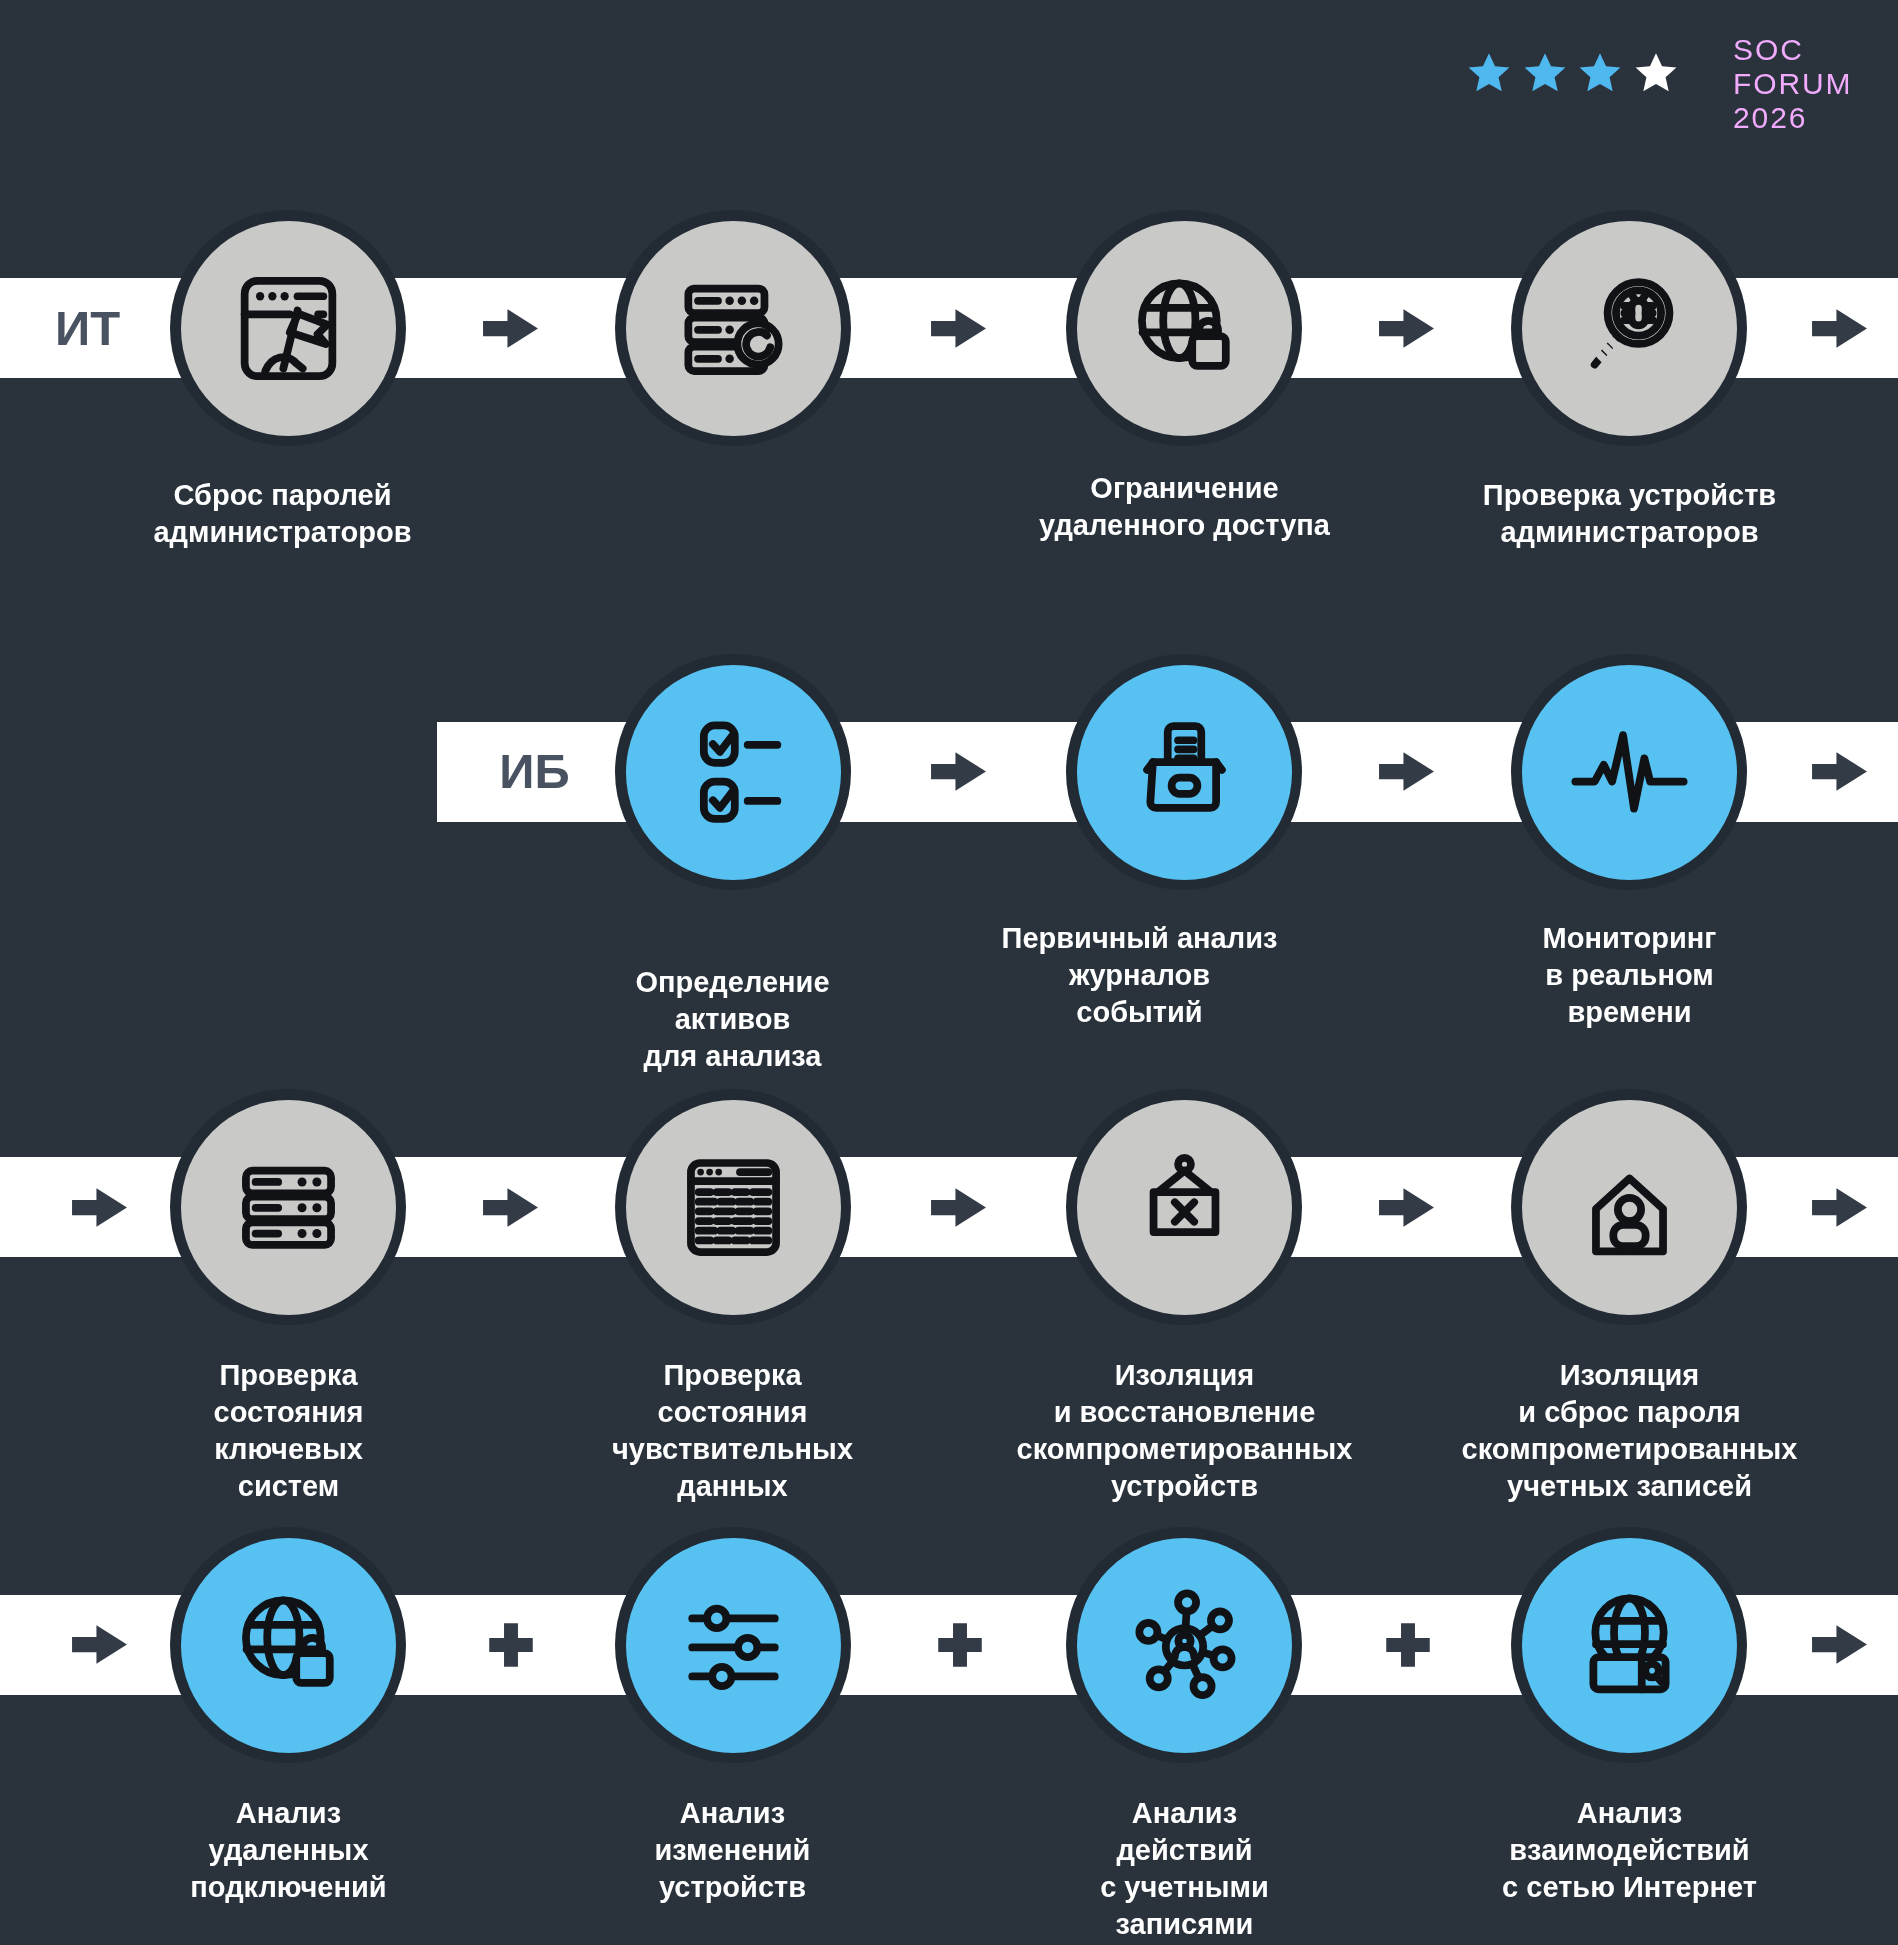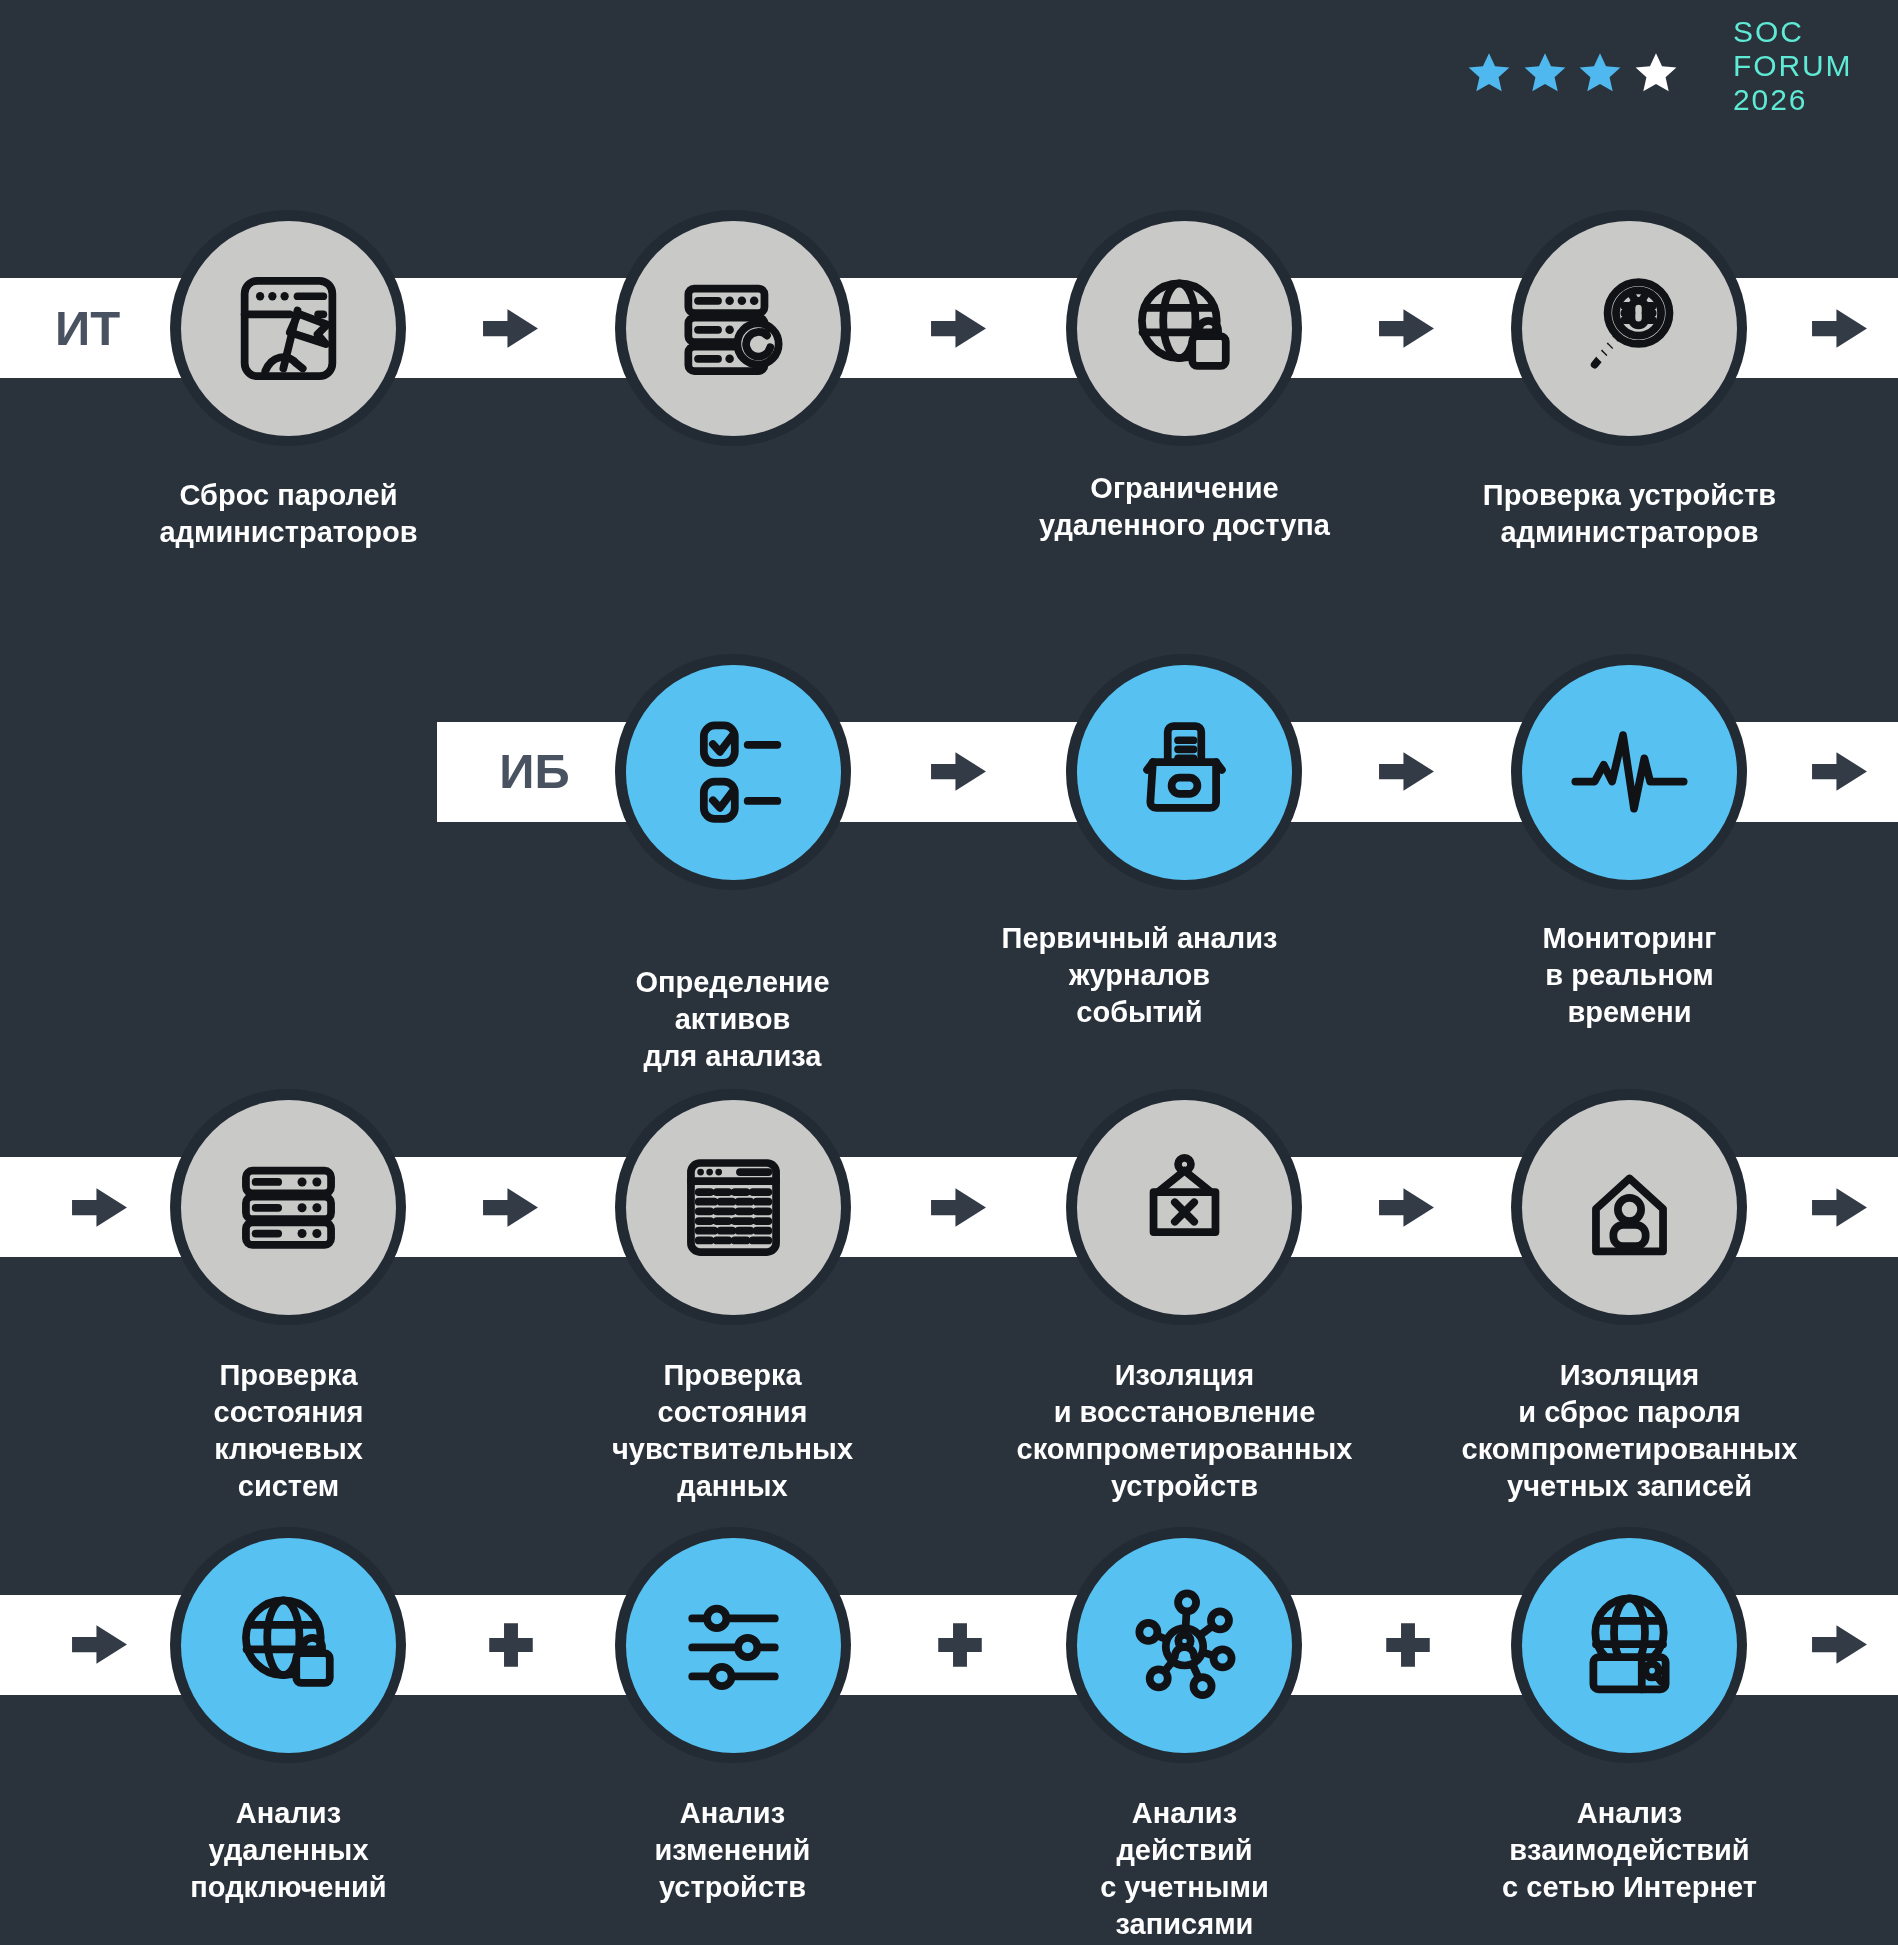--- a/index.html
+++ b/index.html
@@ -5,21 +5,21 @@
   html,body{margin:0;padding:0;background:#2a323c;}
   .stage{position:relative;width:1898px;height:1946px;background:#2a323c;overflow:hidden;
          font-family:"Liberation Sans","DejaVu Sans",sans-serif;}
   .band{position:absolute;background:#ffffff;height:100px;}
   .page-title{position:absolute;left:47px;top:34px;color:#ffffff;font-size:52px;
               letter-spacing:1.4px;font-weight:400;white-space:nowrap;}
   .brand-stars{position:absolute;left:1464px;top:49px;display:flex;gap:5.7px;}
   .brand-stars svg{width:50px;height:50px;display:block;}
   .star-f path{fill:#4fb9ef;}
   .star-e path{fill:#ffffff;}
-  .brand-logo{position:absolute;left:1733px;top:15px;color:#5eead4;font-size:30px;
+  .brand-logo{position:absolute;left:1733px;top:33px;color:#f0abfc;font-size:30px;
               line-height:34px;letter-spacing:1.9px;font-weight:400;}
   .track-label{position:absolute;width:123px;text-align:center;color:#495260;
                font-size:49px;line-height:57px;font-weight:700;}
   .node{position:absolute;width:236px;height:236px;border-radius:50%;background:#222a33;
         display:flex;align-items:center;justify-content:center;}
   .disc{width:215px;height:215px;border-radius:50%;display:flex;align-items:center;justify-content:center;}
   .disc.gray{--disc:#c9c9c8;background:#c9c9c8;}
   .disc.blue{--disc:#57c2f2;background:#57c2f2;}
   .disc svg{width:129px;height:129px;display:block;}
   .disc svg *{stroke:#101216;stroke-width:6;fill:none;stroke-linecap:round;stroke-linejoin:round;}
@@ -82,21 +82,21 @@
           <circle class="f" cx="47" cy="25" r="3.2"></circle>
         <path d="M57 25 H77" stroke-width="7"></path>
         <path d="M16 39 H51"></path>
           <path d="M73 39 h4"></path>
         <path d="M57 36 L46 81"></path>
         <path d="M57.5 38.5 L80 47 L72.5 54.5 L79 62 L51 53 Z"></path>
         <path d="M32 83 C37 71 49 69 56 77 L61 81"></path>
       </svg>
     </div>
   </div>
-  <div class="caption" style="left:71px;top:477px">Сброс паролей
+  <div class="caption" style="left:65px;top:477px">Сброс паролей
 администраторов</div>
 
   <div class="connector" style="left:480px;top:300px">
     <svg width="61" height="57" viewBox="0 0 60 56">
         <path d="M3 20.5 H27 V9 L57 28 L27 47 V35.5 H3 Z"></path>
       </svg>
   </div>
 
   <div class="node" style="left:615px;top:210px">
     <div class="disc gray">

